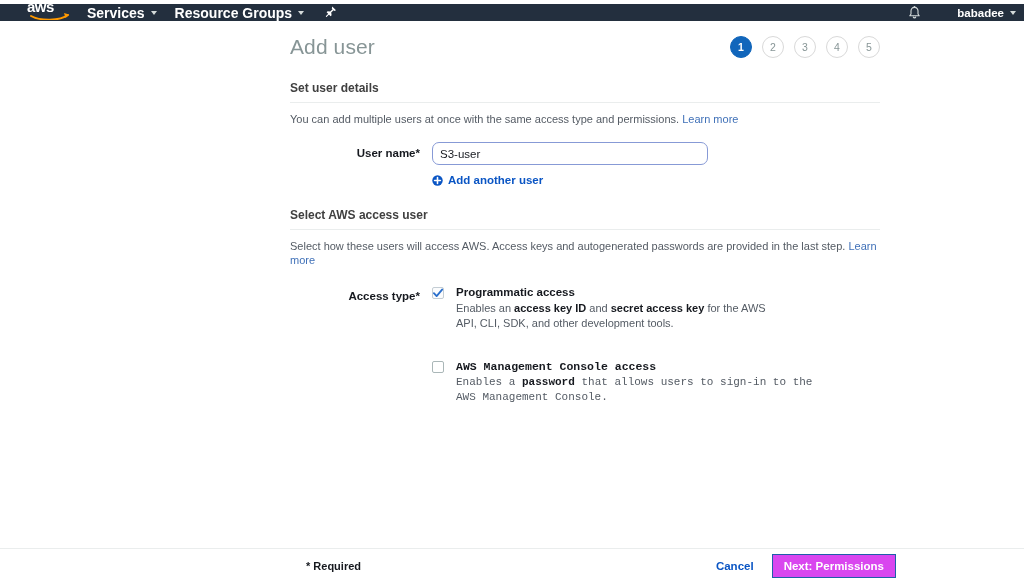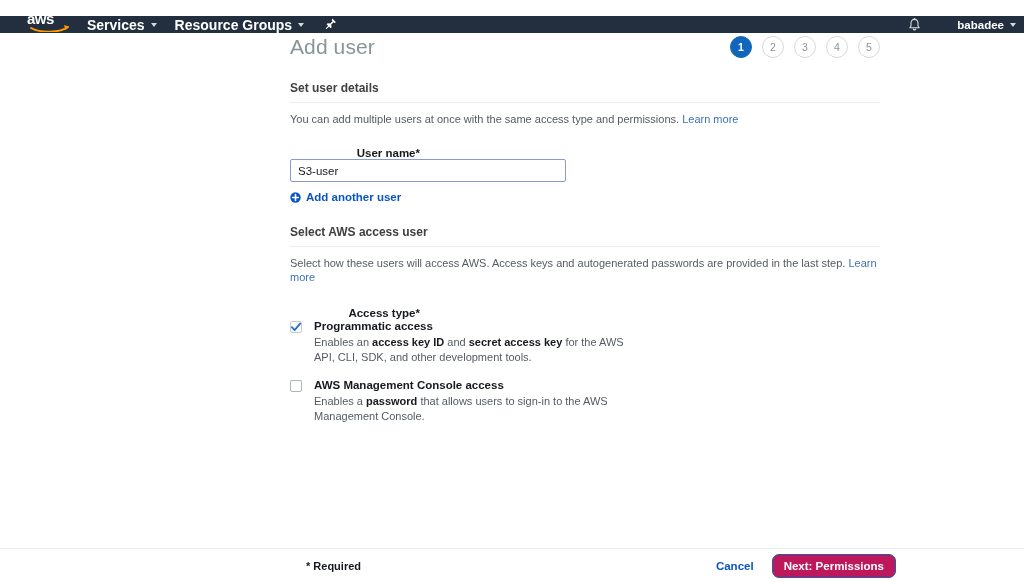--- a/index.html
+++ b/index.html
@@ -7,21 +7,21 @@
     margin: 0; padding: 0;
     width: 1024px; height: 582px;
     background: #ffffff;
     font-family: "Liberation Sans", sans-serif;
     -webkit-font-smoothing: antialiased;
   }
   .page { position: relative; width: 1024px; height: 582px; overflow: hidden; }
 
   
   .navbar {
-    position: absolute; top: 16px; left: 0; width: 1024px; height: 17px;
+    position: absolute; top: 4px; left: 0; width: 1024px; height: 17px;
     background: #232f3e;
     display: flex; align-items: center;
   }
   .nav-left { display: flex; align-items: center; height: 100%; }
   .aws-logo {
     position: relative; width: 52px; height: 17px; margin-left: 26px;
     display: flex; align-items: flex-end; justify-content: center;
   }
   .aws-logo .wordmark {
     font-size: 15px; font-weight: bold; color: #ffffff;
@@ -85,43 +85,43 @@
     font-size: 12px; color: #404040; font-weight: bold;
     margin: 14px 0 7px 0;
   }
   .section-rule { height: 1px; background: #eaeded; width: 590px; }
   .section-desc {
     font-size: 11px; color: #545b64; margin-top: 9px; line-height: 14px;
   }
   .link { color: #4071b8; text-decoration: none; cursor: pointer; }
 
   
-  .form-row { display: flex; margin-top: 16px; flex-direction: column; }
+  .form-row { display: flex; margin-top: 16px; }
   .form-label {
     width: 142px; text-align: right; padding-right: 12px;
     font-size: 11.5px; color: #16191f; font-weight: bold;
     padding-top: 5px; flex-shrink: 0;
   }
   .form-field { flex: 1; }
   .text-input {
     width: 276px; height: 23px; padding: 0 7px;
     font-size: 11.5px; color: #16191f;
     font-family: "Liberation Sans", sans-serif;
-    border: 1px solid #879ad6; border-radius: 2px;
+    border: 1px solid #879ad6; border-radius: 7px;
     background: #ffffff; outline: none;
   }
   .add-another {
     display: flex; align-items: center; margin-top: 9px;
     font-size: 11.5px; font-weight: bold; color: #0a55c4; cursor: pointer;
   }
   .plus-icon { margin-right: 5px; display: flex; align-items: center; }
 
   
   .check-row { display: flex; align-items: flex-start; }
-  .check-row + .check-row { margin-top: 13px; }
+  .check-row + .check-row { margin-top: 28px; font-family: Liberation Mono, monospace; }
   .check-box {
     width: 12px; height: 12px; flex-shrink: 0; margin-top: 2px;
     border: 1px solid #aab7b8; border-radius: 2px; background: #fff;
     display: flex; align-items: center; justify-content: center;
     cursor: pointer;
   }
   .check-box.checked { border-color: #c4cdd4; background: #fbfcfd; }
   .check-text { margin-left: 12px; }
   .check-title {
     font-size: 11.5px; font-weight: bold; color: #16191f; line-height: 15px;
@@ -139,21 +139,21 @@
   }
   .footer {
     position: absolute; left: 16px; top: 549px; width: 1024px; height: 33px;
     display: flex; align-items: center;
     padding: 0 144px 0 290px;
   }
   .required-note { font-size: 11px; color: #16191f; font-weight: bold; }
   .footer-actions { margin-left: auto; display: flex; align-items: center; gap: 18px; }
   .cancel-link { font-size: 11.5px; color: #0a55c4; font-weight: bold; cursor: pointer; }
   .primary-btn {
-    background: #be185d; border: 1px solid #1f5ea8; border-radius: 7px;
+    background: #d946ef; border: 1px solid #1f5ea8; border-radius: 0;
     color: #ffffff; font-size: 11.5px; font-weight: bold;
     padding: 5px 11px; cursor: pointer;
     font-family: "Liberation Sans", sans-serif;
   }
 </style>
 </head>
 <body>
 
 <div class="page">
 

